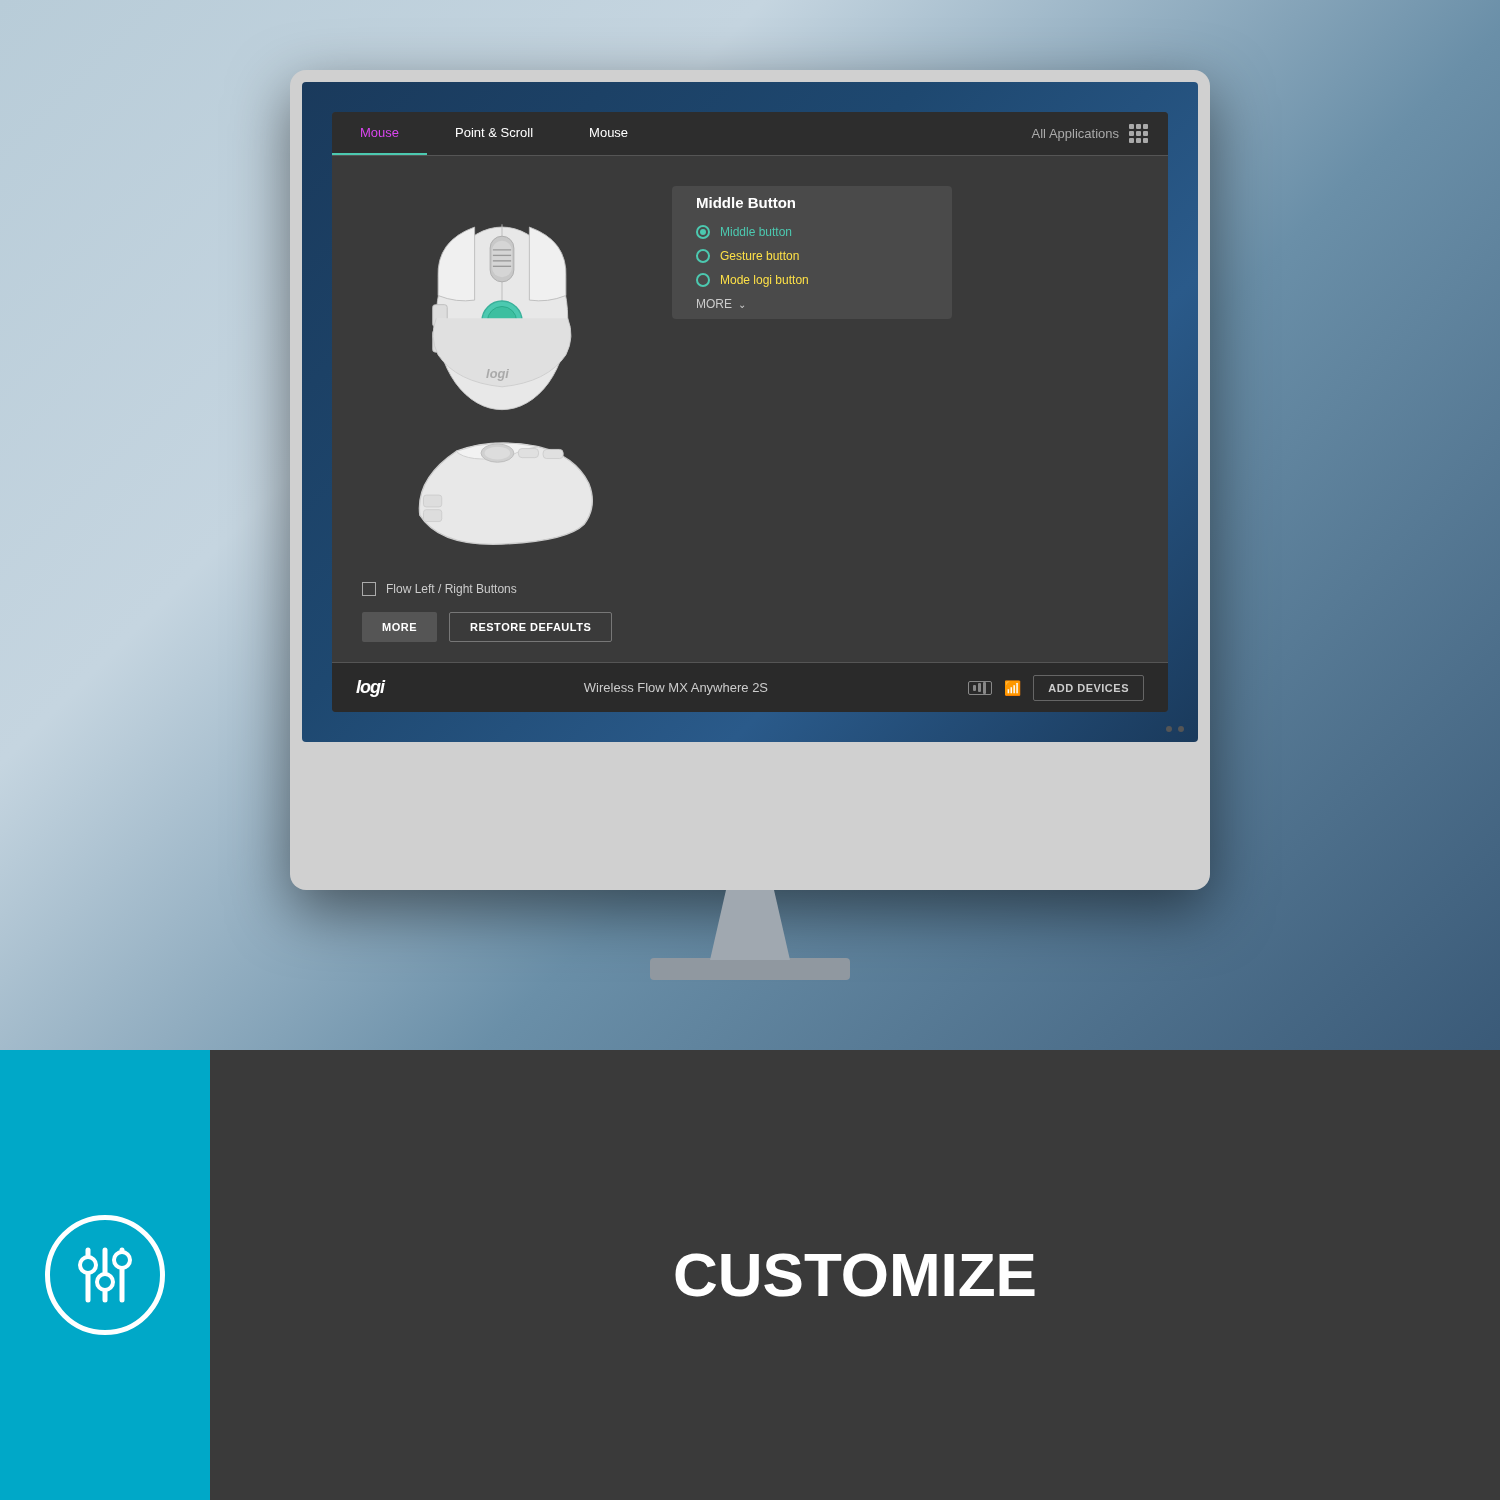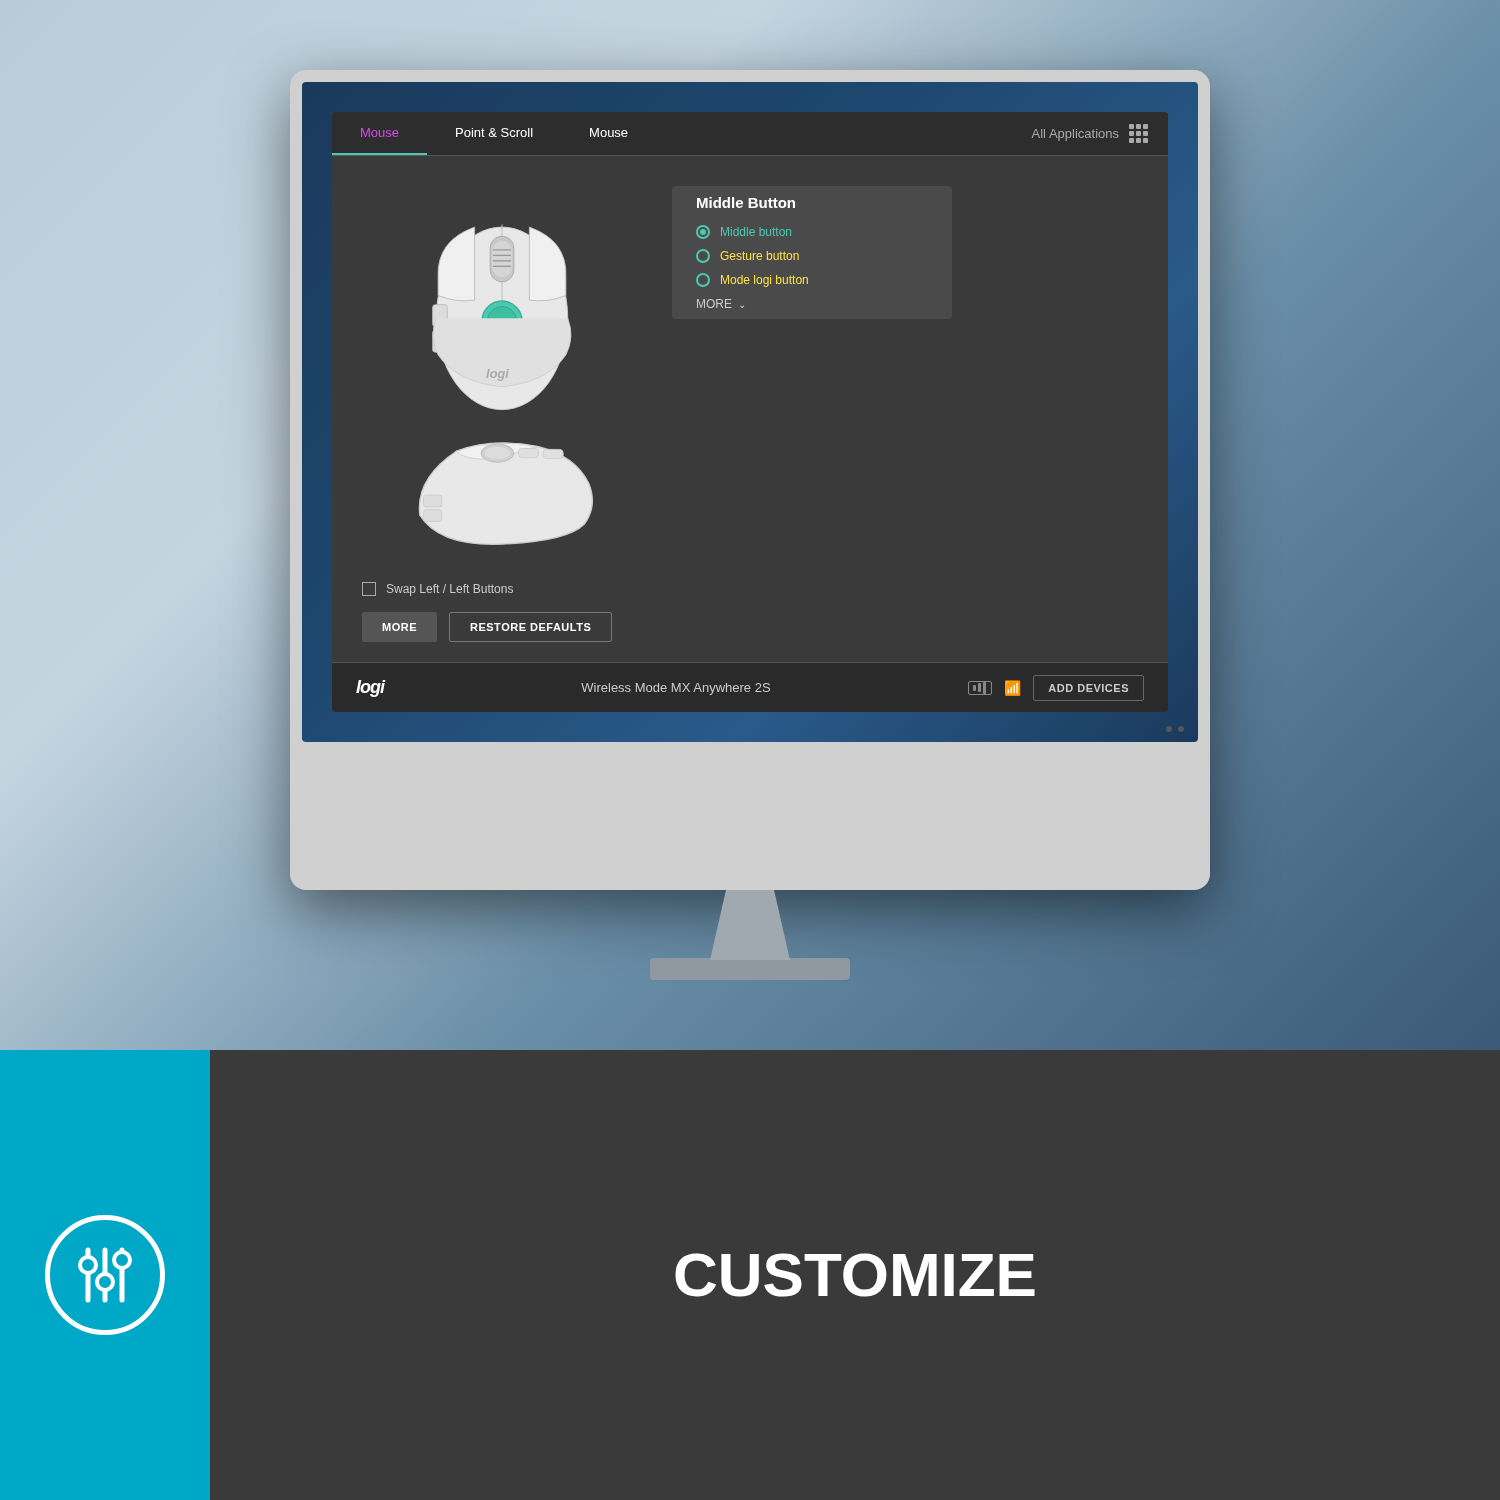--- a/index.html
+++ b/index.html
@@ -522,31 +522,31 @@
                   <span>MORE</span>
                   <span class="chevron">⌄</span>
                 </div>
               </div>
             </div>
           </div>
 
           <div class="bottom-controls">
             <div class="swap-row">
               <div class="checkbox-box"></div>
-              <span class="swap-label">Swap Left / Left Buttons</span>
+              <span class="swap-label">Flow Left / Right Buttons</span>
             </div>
             <div class="btn-row">
               <button class="btn-dark">MORE</button>
               <button class="btn-outline">RESTORE DEFAULTS</button>
             </div>
           </div>
 
           <div class="footer-bar">
             <span class="logi-logo">logi</span>
-            <span class="device-name">Wireless Mode MX Anywhere 2S</span>
+            <span class="device-name">Wireless Flow MX Anywhere 2S</span>
             <div class="footer-right">
 
               <div class="conn-icon">
                 <div class="conn-bar" style="height:6px;"></div>
                 <div class="conn-bar" style="height:9px;"></div>
                 <div class="conn-bar" style="height:12px;"></div>
               </div>
 
               <span class="bt-icon">📶</span>
               <button class="add-devices-btn">ADD DEVICES</button>

